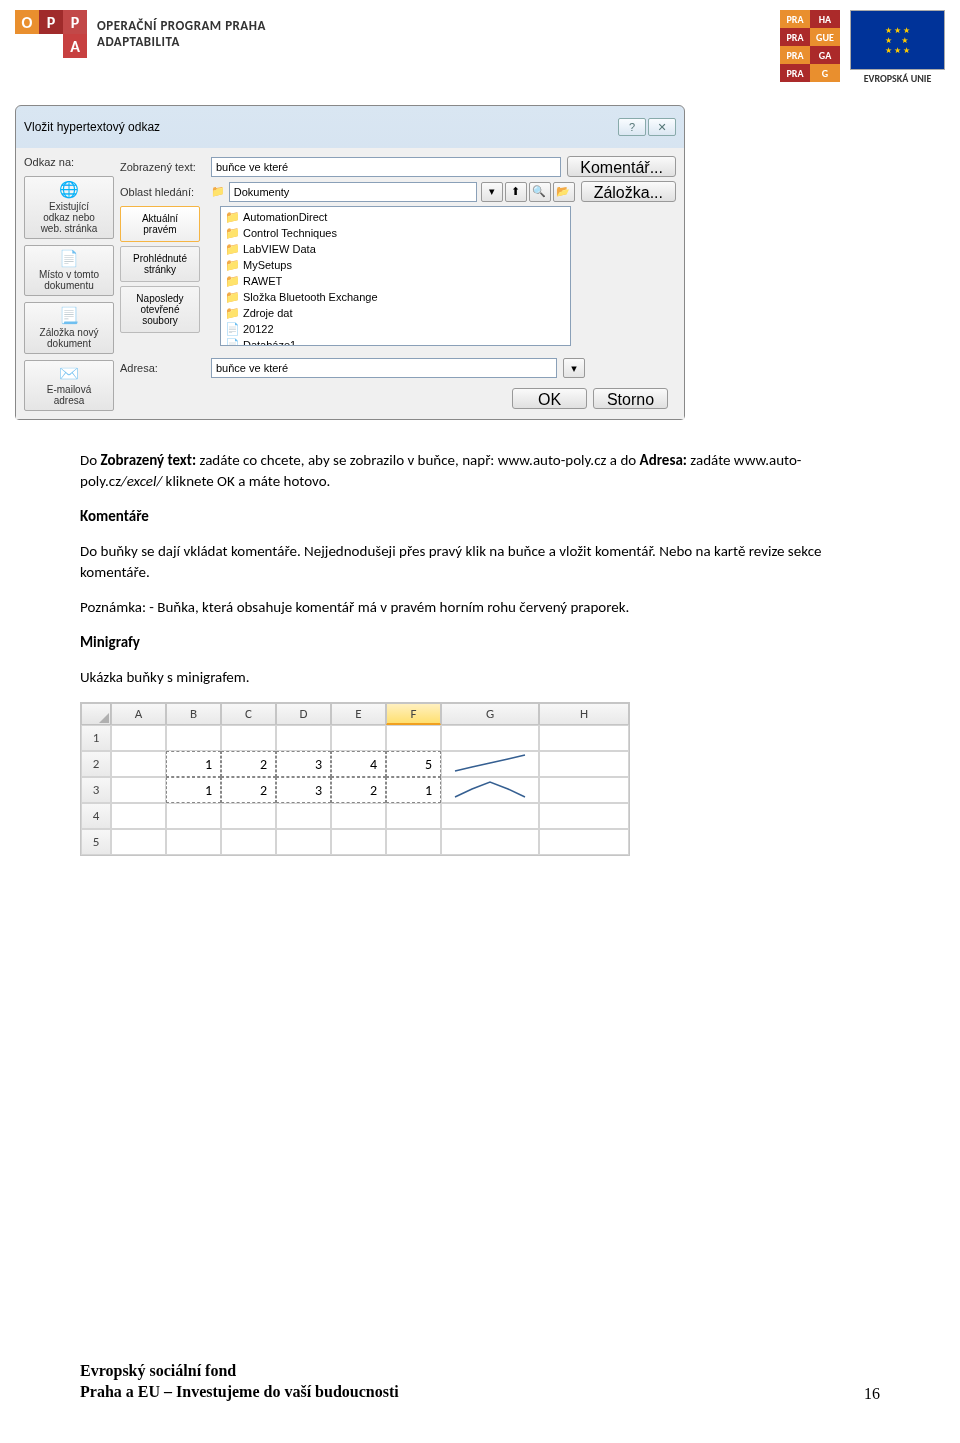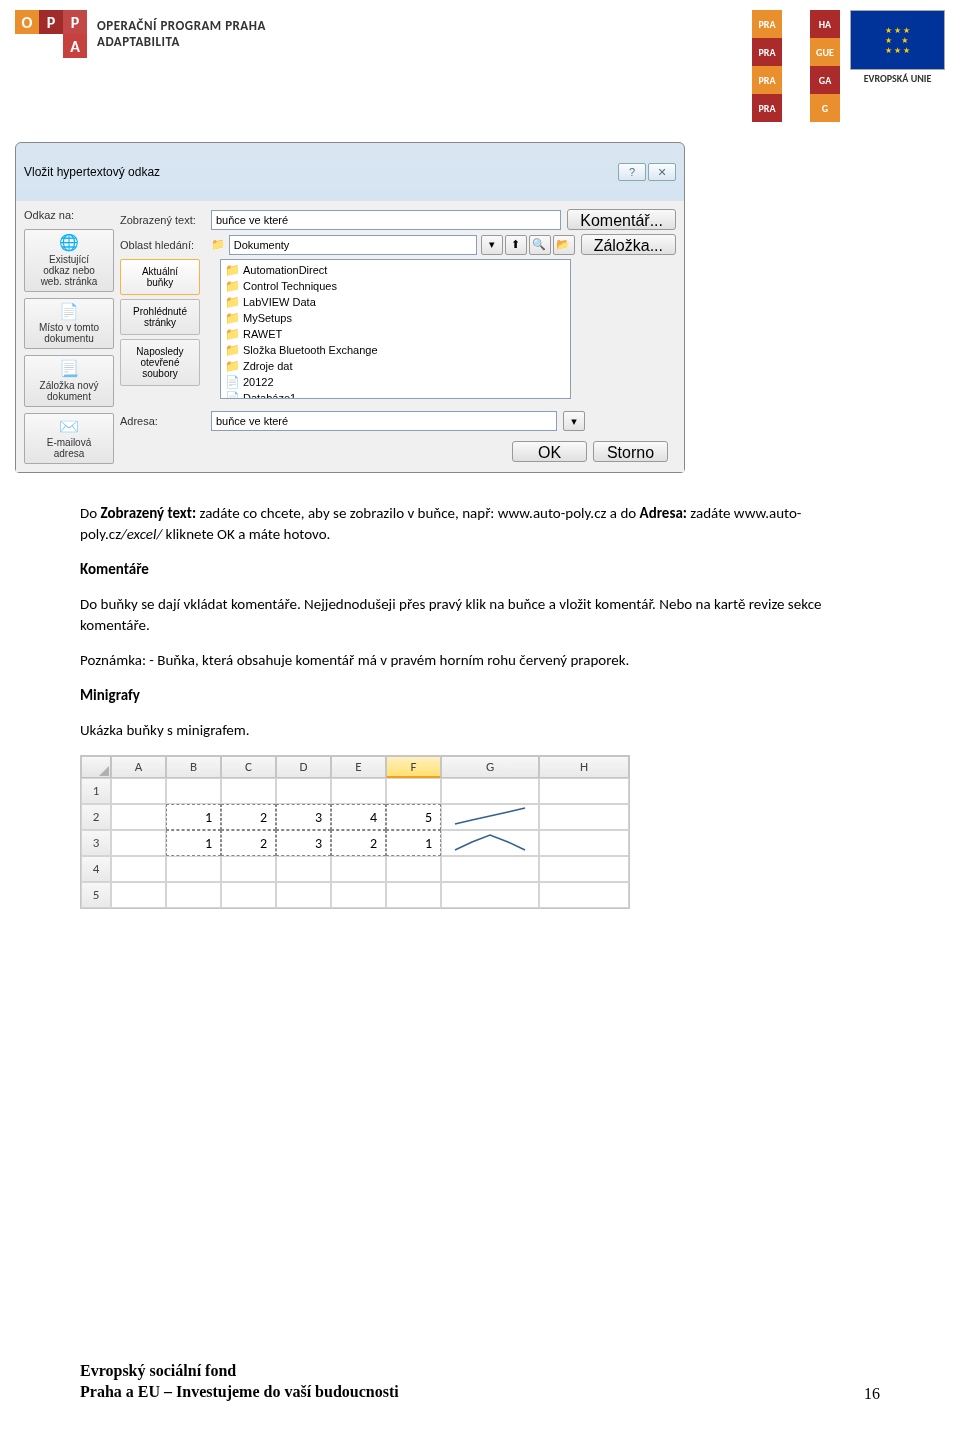--- a/index.html
+++ b/index.html
@@ -23,38 +23,38 @@
   .oppa-cell { width: 24px; height: 24px; display: flex; align-items: center; justify-content: center; font-weight: bold; font-size: 16px; color: #fff; }
   .oc { background: #e98f2e; }
   .pc { background: #a02b2b; }
   .pc2 { background: #c24848; }
   .ac { background: #c74040; }
   .logo-left-text { font-size: 13px; font-weight: bold; color: #333; line-height: 1.2; letter-spacing: 0.5px; }
   .logo-left-text .sub { font-weight: bold; }
   .logo-right { display: flex; align-items: flex-start; gap: 10px; }
   .praha-block { display: flex; flex-direction: column; }
   .praha-row { display: flex; }
-  .pcell { width: 30px; height: 28px; font-size: 10px; font-weight: bold; color: #fff; display: flex; align-items: center; justify-content: center; margin-left: 28px; }
+  .pcell { width: 30px; height: 18px; font-size: 10px; font-weight: bold; color: #fff; display: flex; align-items: center; justify-content: center; }
   .pr-o { background: #e98f2e; } .pr-r { background: #ab2a2a; }
   .eu-flag { width: 95px; height: 60px; background: #003399; position: relative; border: 1px solid #aaa;}
   .eu-flag .stars { position: absolute; width: 100%; height: 100%; display:flex; align-items:center; justify-content:center; color:#ffcc00; font-size:8px; }
   .eu-label { font-size: 10px; font-weight: bold; color: #333; text-align: center; margin-top: 2px; }
 
   .dialog {
     margin: 20px 15px 0 15px;
     width: 670px;
     background: linear-gradient(#d9e6f2, #c8d8ea);
     border: 1px solid #888;
     border-radius: 6px 6px 4px 4px;
     font-family: "Segoe UI", Tahoma, sans-serif;
     font-size: 11px;
     color: #000;
   }
   .dialog-title {
-    padding: 20px 8px;
+    padding: 12px 8px;
     display: flex;
     justify-content: space-between;
     align-items: center;
     font-size: 12px;
   }
   .dialog-title-btns { display: flex; gap: 2px; }
   .win-btn { width: 28px; height: 18px; border: 1px solid #8aa; border-radius: 2px; background: linear-gradient(#f9fcff,#dbe7f2); display:flex; align-items:center; justify-content:center; font-size:11px; color:#577; }
   .dialog-body { background: #f0f0f0; padding: 8px; display: flex; gap: 6px; }
   .sidebar { width: 90px; display: flex; flex-direction: column; gap: 6px; }
   .sidebar-label { font-size: 11px; color: #333; margin-bottom: 2px; }
@@ -186,21 +186,21 @@
             <div class="nav-btn">▾</div>
             <div class="nav-btn">⬆</div>
             <div class="nav-btn">🔍</div>
             <div class="nav-btn" style="color:#d7a54a">📂</div>
           </div>
         </div>
         <button class="btn">Záložka...</button>
       </div>
       <div class="browse-row">
         <div class="browse-sidebar">
-          <div class="browse-tab active"><span>Aktuální</span><br><span>buňky</span></div>
+          <div class="browse-tab active"><span>Aktuální</span><br><span>pravém</span></div>
           <div class="browse-tab"><span>Prohlédnuté</span><br><span>stránky</span></div>
           <div class="browse-tab"><span>Naposledy</span><br><span>otevřené</span><br><span>soubory</span></div>
         </div>
         <div class="file-list" id="file-list">
             <div class="file-item">
               <span class="fico">📁</span>
               <span>AutomationDirect</span>
             </div>
             <div class="file-item">
               <span class="fico">📁</span>

